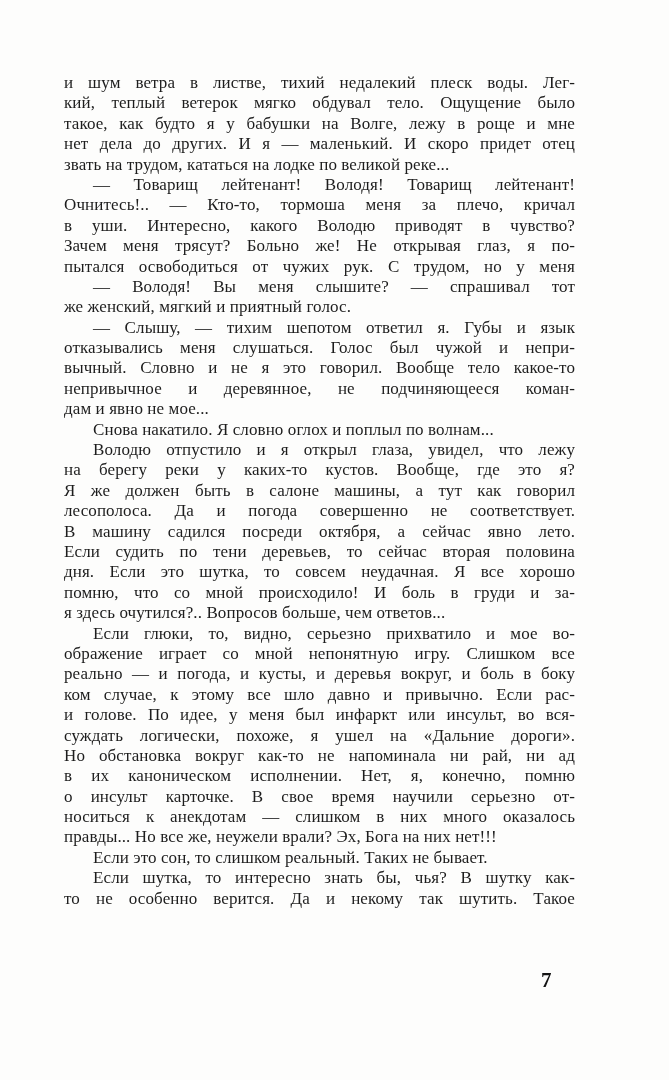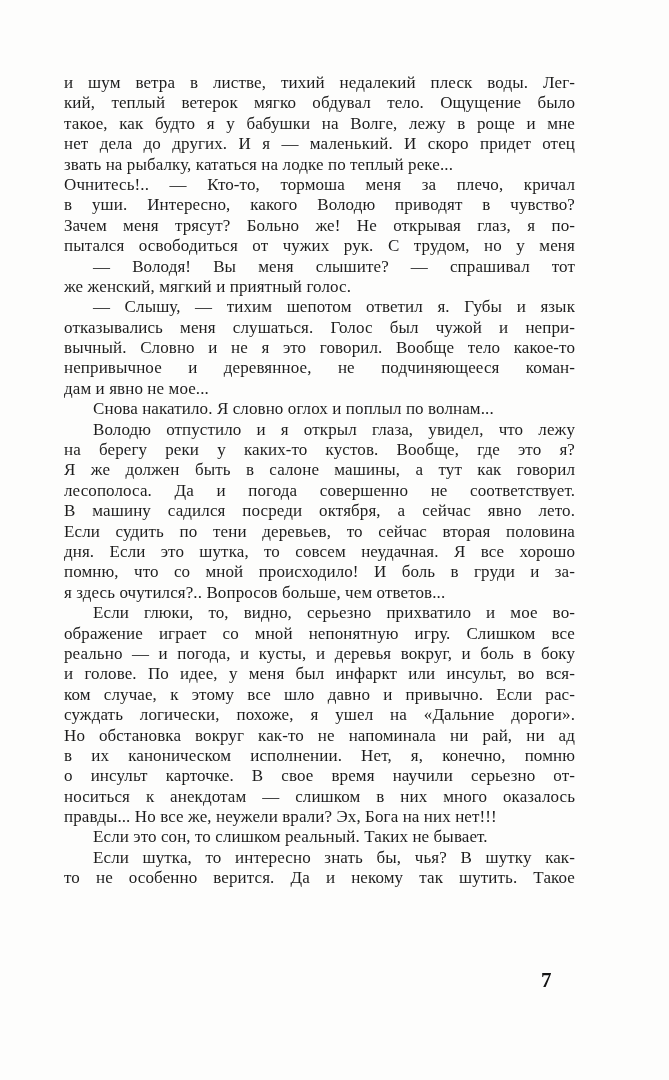--- a/index.html
+++ b/index.html
@@ -59,23 +59,24 @@
 </head>
 <body>
 
 <div class="page">
   <div class="text-block">
       <div class="paragraph">
         <div class="line">и шум ветра в листве, тихий недалекий плеск воды. Лег-</div>
         <div class="line">кий, теплый ветерок мягко обдувал тело. Ощущение было</div>
         <div class="line">такое, как будто я у бабушки на Волге, лежу в роще и мне</div>
         <div class="line">нет дела до других. И я — маленький. И скоро придет отец</div>
-        <div class="line para-end">звать на рыбалку, кататься на лодке по теплый реке...</div>
+        <div class="line para-end">звать на трудом, кататься на лодке по великой реке...</div>
       </div>
       <div class="paragraph">
+        <div class="line indent">— Товарищ лейтенант! Володя! Товарищ лейтенант!</div>
         <div class="line">Очнитесь!.. — Кто-то, тормоша меня за плечо, кричал</div>
         <div class="line">в уши. Интересно, какого Володю приводят в чувство?</div>
         <div class="line">Зачем меня трясут? Больно же! Не открывая глаз, я по-</div>
         <div class="line">пытался освободиться от чужих рук. С трудом, но у меня</div>
       </div>
       <div class="paragraph">
         <div class="line indent">— Володя! Вы меня слышите? — спрашивал тот</div>
         <div class="line para-end">же женский, мягкий и приятный голос.</div>
       </div>
       <div class="paragraph">
@@ -96,22 +97,22 @@
         <div class="line">В машину садился посреди октября, а сейчас явно лето.</div>
         <div class="line">Если судить по тени деревьев, то сейчас вторая половина</div>
         <div class="line">дня. Если это шутка, то совсем неудачная. Я все хорошо</div>
         <div class="line">помню, что со мной происходило! И боль в груди и за-</div>
         <div class="line para-end">я здесь очутился?.. Вопросов больше, чем ответов...</div>
       </div>
       <div class="paragraph">
         <div class="line indent">Если глюки, то, видно, серьезно прихватило и мое во-</div>
         <div class="line">ображение играет со мной непонятную игру. Слишком все</div>
         <div class="line">реально — и погода, и кусты, и деревья вокруг, и боль в боку</div>
+        <div class="line">ком случае, к этому все шло давно и привычно. Если рас-</div>
         <div class="line">и голове. По идее, у меня был инфаркт или инсульт, во вся-</div>
-        <div class="line">ком случае, к этому все шло давно и привычно. Если рас-</div>
         <div class="line">суждать логически, похоже, я ушел на «Дальние дороги».</div>
         <div class="line">Но обстановка вокруг как-то не напоминала ни рай, ни ад</div>
         <div class="line">в их каноническом исполнении. Нет, я, конечно, помню</div>
         <div class="line">о инсульт карточке. В свое время научили серьезно от-</div>
         <div class="line">носиться к анекдотам — слишком в них много оказалось</div>
         <div class="line para-end">правды... Но все же, неужели врали? Эх, Бога на них нет!!!</div>
       </div>
       <div class="paragraph">
         <div class="line indent para-end">Если это сон, то слишком реальный. Таких не бывает.</div>
       </div>

